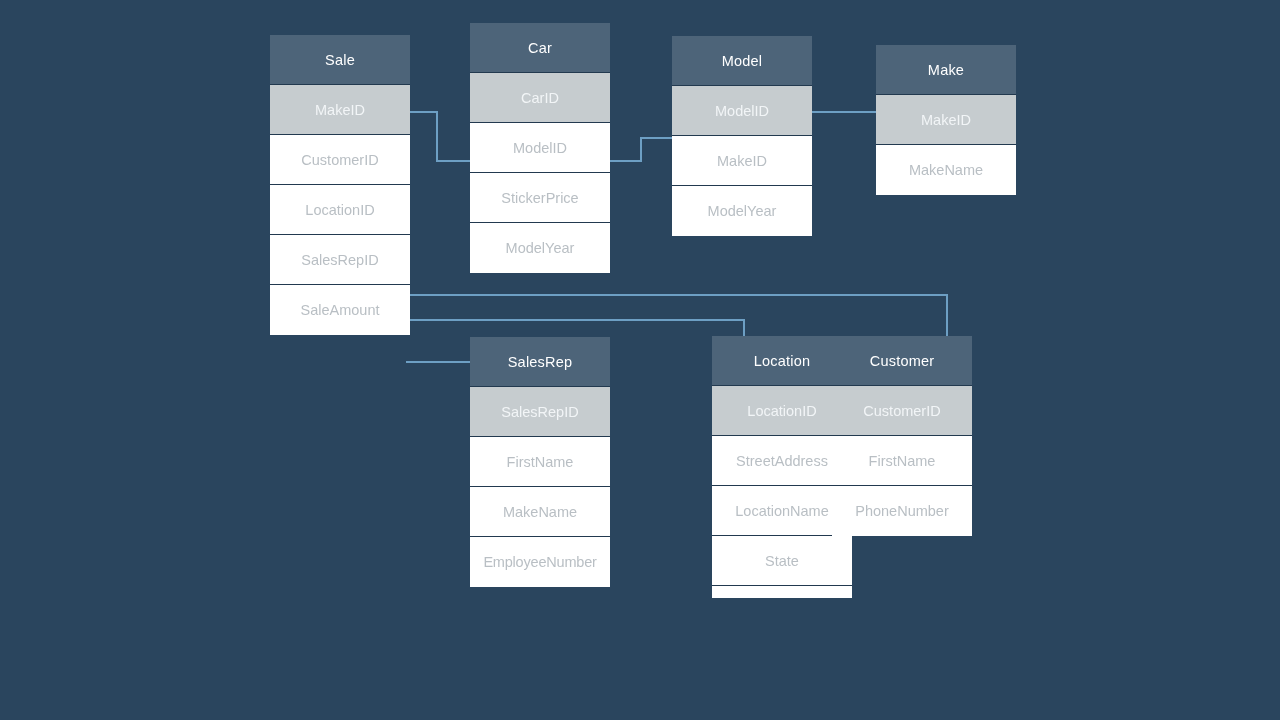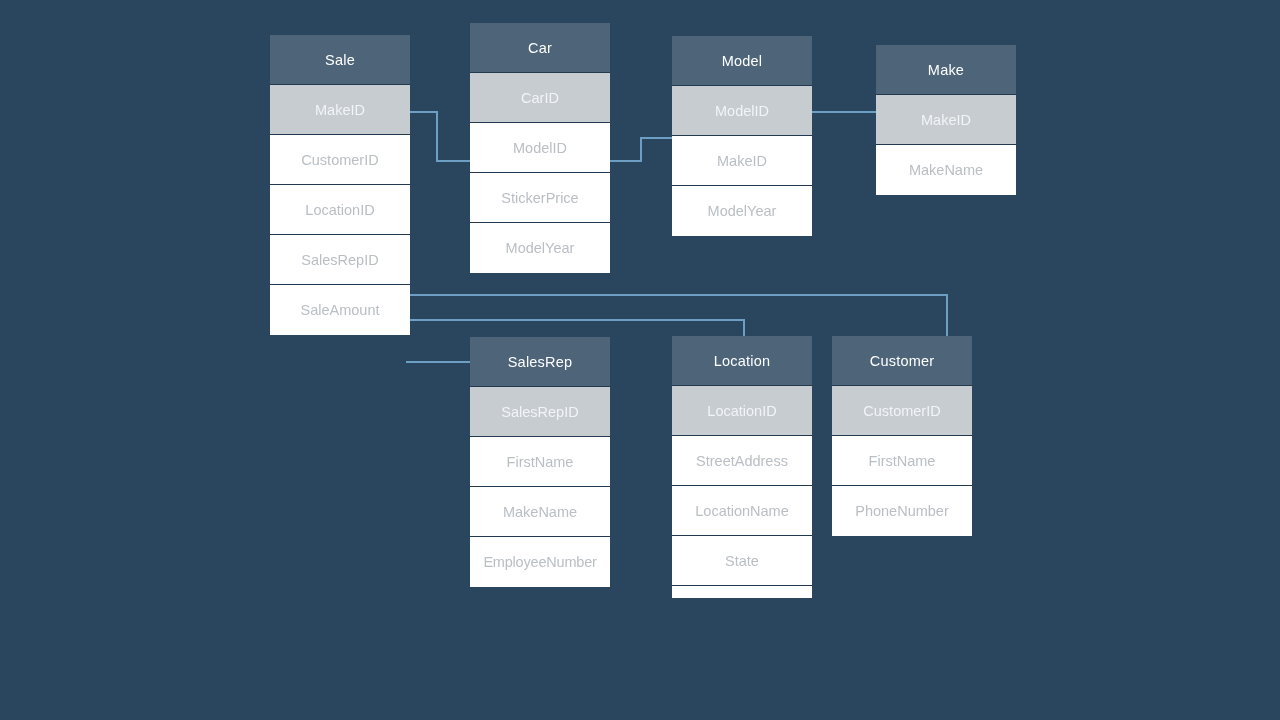--- a/index.html
+++ b/index.html
@@ -104,21 +104,21 @@
         <div class="field pk">MakeID</div>
         <div class="field">MakeName</div>
       </div>
       <div class="entity" style="left: 470px; top: 337px;">
         <div class="entity-header">SalesRep</div>
         <div class="field pk">SalesRepID</div>
         <div class="field">FirstName</div>
         <div class="field">MakeName</div>
         <div class="field wide">EmployeeNumber</div>
       </div>
-      <div class="entity" style="left: 672px; top: 336px;">
+      <div class="entity" style="left: 712px; top: 336px;">
         <div class="entity-header">Location</div>
         <div class="field pk">LocationID</div>
         <div class="field">StreetAddress</div>
         <div class="field">LocationName</div>
         <div class="field">State</div>
         <div class="field">Zipcode</div>
       </div>
       <div class="entity" style="left: 832px; top: 336px;">
         <div class="entity-header">Customer</div>
         <div class="field pk">CustomerID</div>

